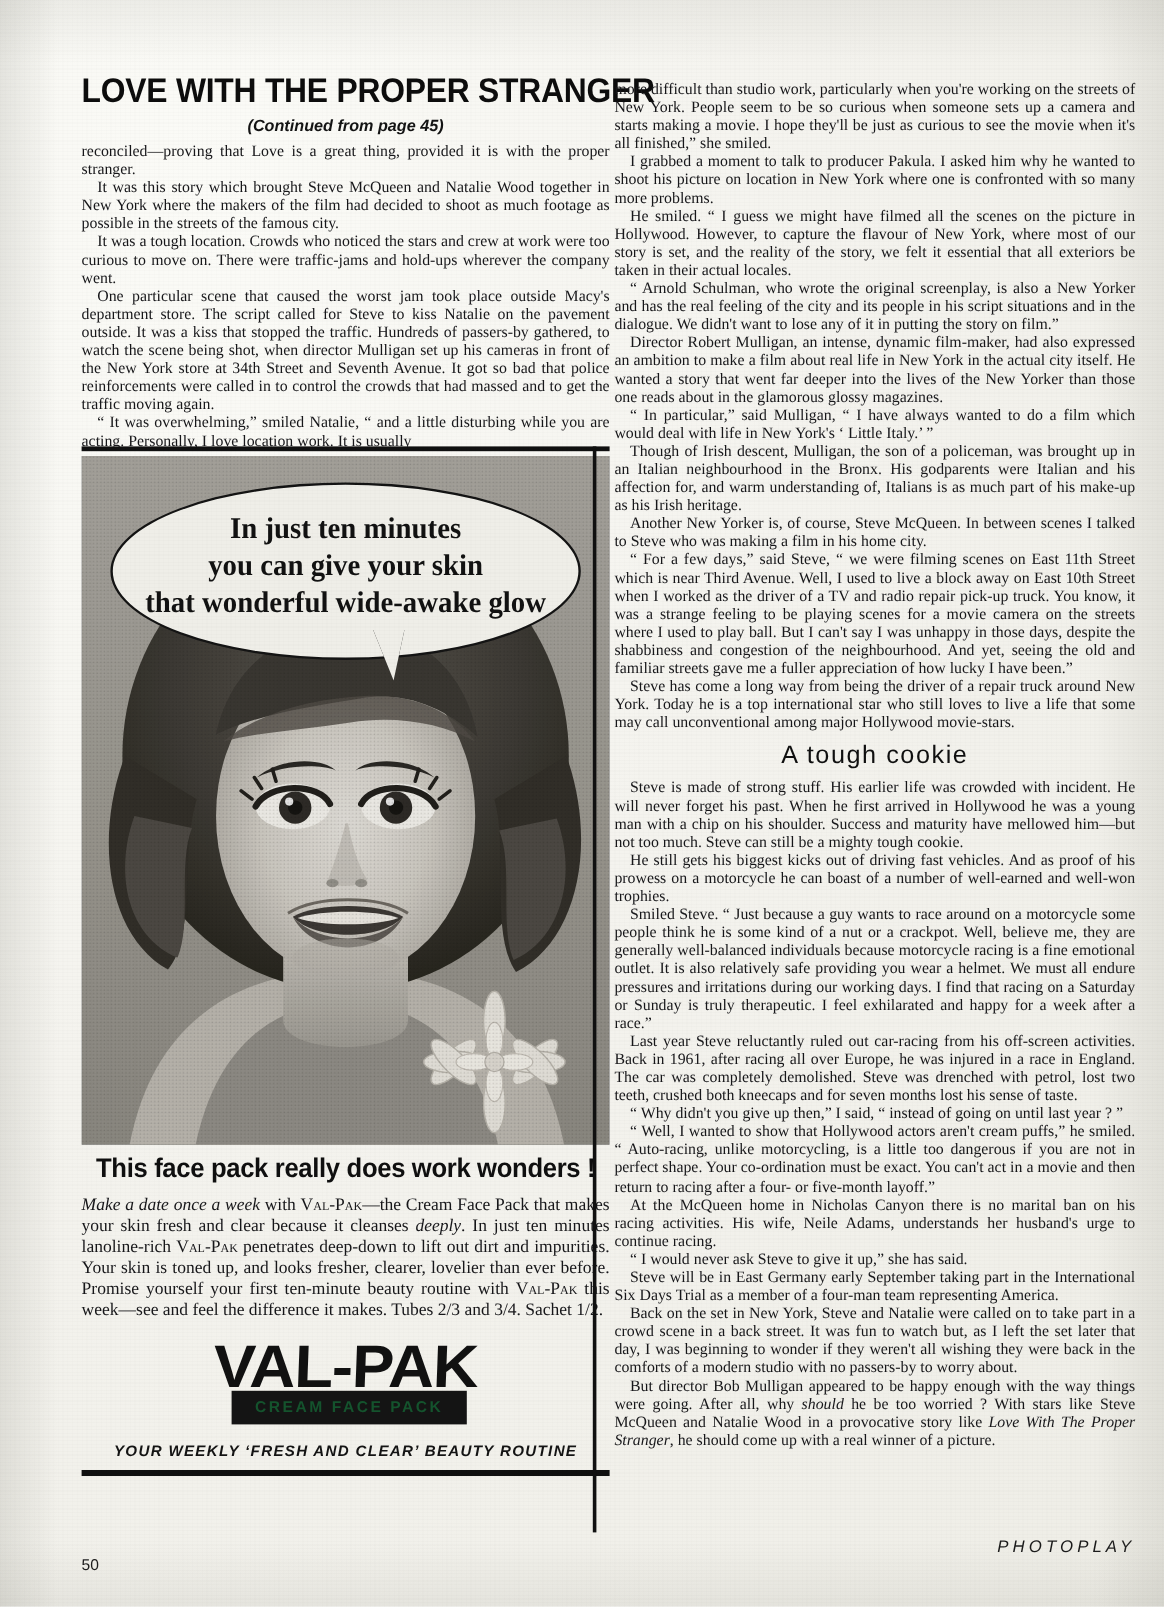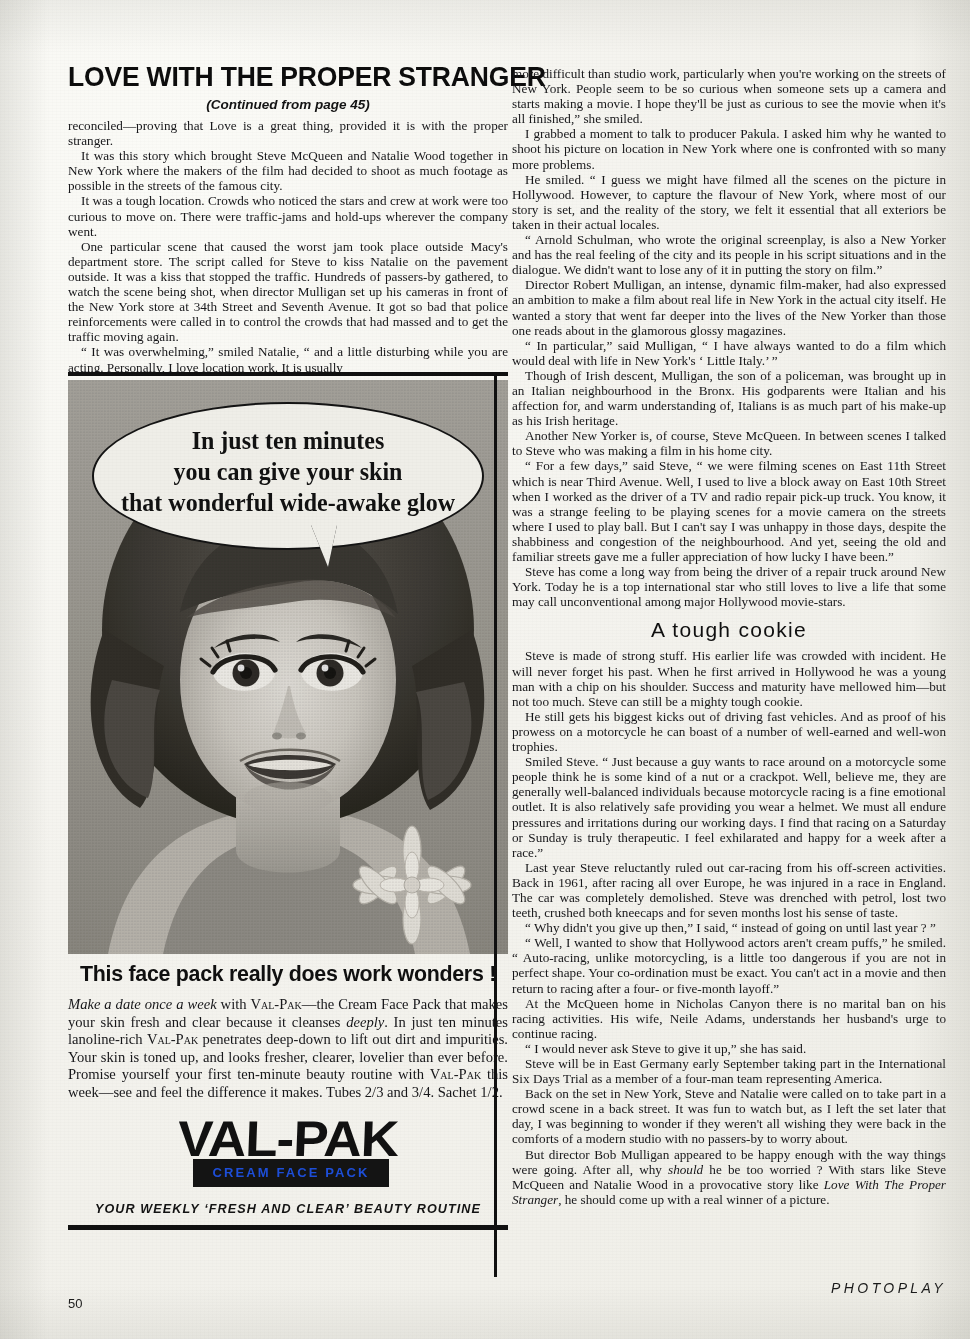--- a/index.html
+++ b/index.html
@@ -196,21 +196,21 @@
     z-index:1;
   }
   #logo .bartext{
     position:absolute; left:21px; top:45px;
     width:196px; height:28px;
     display:flex; align-items:center; justify-content:center;
     font-family:"Liberation Sans", sans-serif;
     font-weight:bold;
     font-size:13px;
     letter-spacing:2.1px;
-    color:#1d4ed8;
+    color:#14532d;
     z-index:3;
   }
   .ad-tagline{
     margin-top:10px;
     text-align:center;
     font-family:"Liberation Sans", sans-serif;
     font-style:italic; font-weight:bold;
     font-size:12.6px;
     letter-spacing:1.1px;
     color:#141414;

